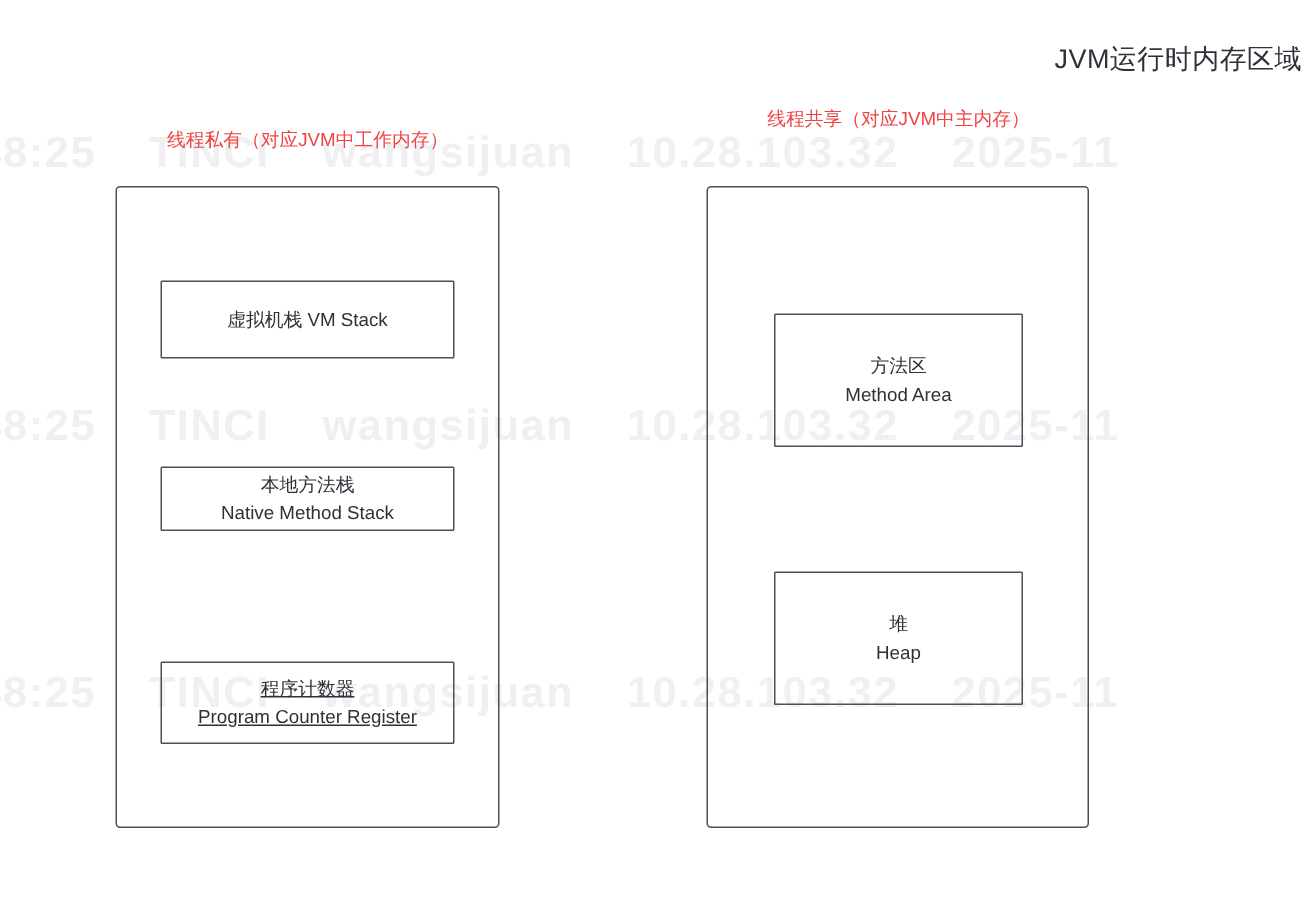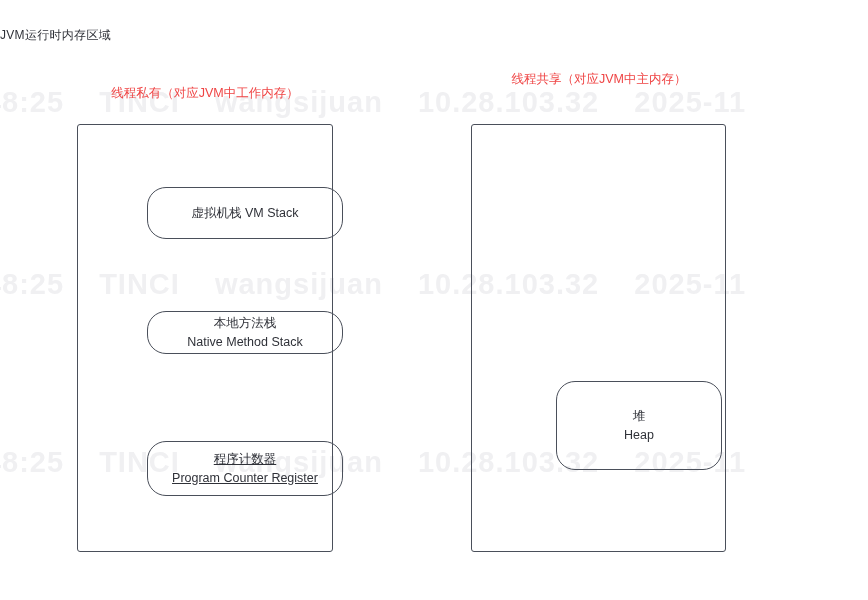--- a/index.html
+++ b/index.html
@@ -59,22 +59,22 @@
     width: 868px;
     height: 600px;
     z-index: 1;
   }
 
   .diagram-title {
     position: absolute;
     left: 0;
     top: 27px;
     width: 868px;
-    text-align: left;
-    font-size: 12px;
+    text-align: right;
+    font-size: 18px;
     color: #2f3138;
     letter-spacing: 0.3px;
   }
 
   .group-label {
     position: absolute;
     font-size: 12.5px;
     color: #ef4444;
     white-space: nowrap;
     text-align: center;
@@ -88,30 +88,29 @@
     border-radius: 3px;
     background: transparent;
     box-sizing: border-box;
   }
   .container-left  { left: 77px;  top: 124px; width: 256px; height: 428px; }
   .container-right { left: 471px; top: 124px; width: 255px; height: 428px; }
 
   .region-box {
     position: absolute;
     border: 1.5px solid #4a4f5a;
-    border-radius: 19px;
+    border-radius: 1px;
     background: transparent;
     box-sizing: border-box;
     display: flex;
     flex-direction: column;
     align-items: center;
     justify-content: center;
     text-align: center;
     line-height: 1.45;
-    margin-left: 40px;
   }
   .region-line {
     font-size: 12.5px;
     color: #2f3138;
     white-space: nowrap;
   }
   .region-line-en { font-size: 12.5px; }
 
   
   .box-vm-stack   { left: 107px; top: 187px; width: 196px; height: 52px; }
@@ -173,20 +172,24 @@
 
     <div class="region-box box-pc">
       <div class="region-line">程序计数器</div>
       <div class="region-line region-line-en">Program Counter Register</div>
     </div>
 
     <div class="group-label group-label-right">线程共享（对应JVM中主内存）</div>
 
     <div class="container-box container-right"></div>
 
+    <div class="region-box box-method-area">
+      <div class="region-line">方法区</div>
+      <div class="region-line region-line-en">Method Area</div>
+    </div>
 
     <div class="region-box box-heap">
       <div class="region-line">堆</div>
       <div class="region-line region-line-en">Heap</div>
     </div>
 
   </div>
 </div>
 
 </body></html>

